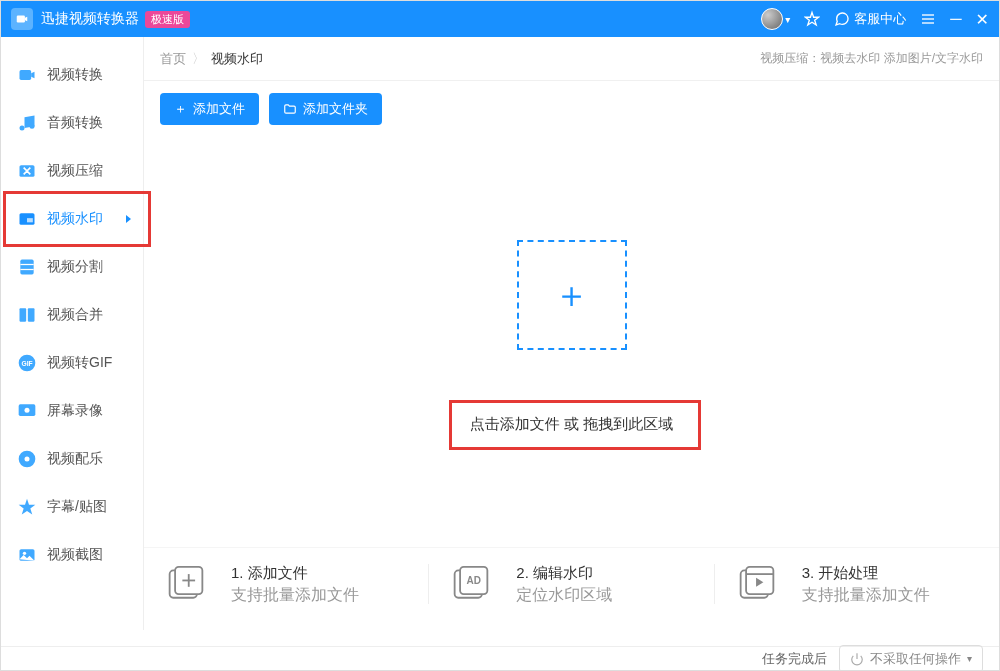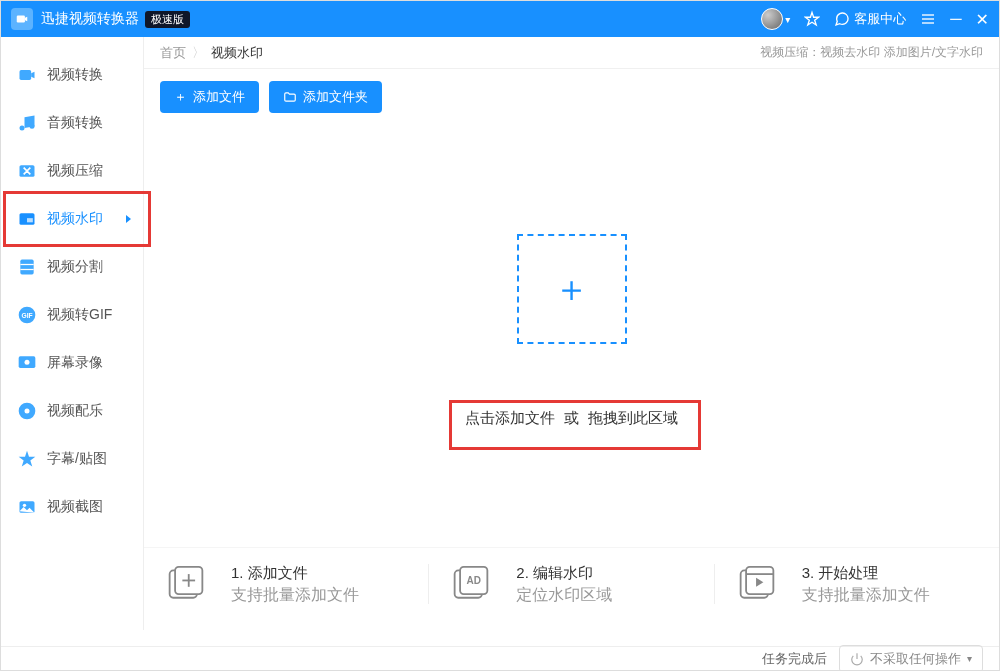--- a/index.html
+++ b/index.html
@@ -1,51 +1,51 @@
 <!DOCTYPE html>
 <html><head>
 <meta charset="utf-8">
 <style>
 * { margin: 0; padding: 0; box-sizing: border-box; font-family: "Microsoft YaHei", Arial, sans-serif; }
 body { background: #fff; width: 1000px; height: 671px; overflow: hidden; position: relative; border: 1px solid #ddd; }
 
 .titlebar { height: 36px; background: #1890ff; display: flex; align-items: center; padding: 0 10px; color: #fff; }
 .titlebar .logo-icon { width: 22px; height: 22px; background: #5cb3ff; border-radius: 4px; margin-right: 8px; display: flex; align-items: center; justify-content: center; }
 .titlebar .app-title { font-size: 14px; font-weight: 400; }
-.titlebar .version-badge { background: #0f172a; border-radius: 3px; padding: 1px 6px; font-size: 11px; margin-left: 6px; }
+.titlebar .version-badge { background: #ec4899; border-radius: 3px; padding: 1px 6px; font-size: 11px; margin-left: 6px; }
 .titlebar .spacer { flex: 1; }
 .titlebar .tb-item { margin-left: 14px; display: flex; align-items: center; cursor: pointer; font-size: 13px; }
 .titlebar .avatar { width: 22px; height: 22px; border-radius: 50%; background: radial-gradient(circle at 30% 30%, #ccc, #666); border: 1px solid #fff; }
 .titlebar .tb-icon { width: 16px; height: 16px; display: flex; align-items: center; justify-content: center; }
 .titlebar .win-ctrl { margin-left: 14px; cursor: pointer; font-size: 16px; }
 
 .layout { display: flex; height: calc(100% - 36px - 40px); }
 
 .sidebar { width: 142px; background: #fff; padding-top: 14px; }
 .sideitem { height: 48px; display: flex; align-items: center; padding-left: 16px; cursor: pointer; color: #555; font-size: 14px; position: relative; }
 .sideitem .sicon { width: 20px; height: 20px; margin-right: 10px; display: flex; align-items: center; justify-content: center; }
 .sideitem.active { color: #1890ff; }
 .sideitem.active::after { content: ""; position: absolute; right: 12px; width: 0; height: 0; border-left: 5px solid #1890ff; border-top: 4px solid transparent; border-bottom: 4px solid transparent; }
 .highlight-box { position: absolute; border: 3px solid #e53935; pointer-events: none; }
 
 .main { flex: 1; display: flex; flex-direction: column; border-left: 1px solid #eee; }
 
-.crumbbar { height: 32px; display: flex; align-items: center; padding: 0 16px; border-bottom: 1px solid #f0f0f0; font-size: 13px; color: #999; }
+.crumbbar { height: 44px; display: flex; align-items: center; padding: 0 16px; border-bottom: 1px solid #f0f0f0; font-size: 13px; color: #999; }
 .crumbbar .home { cursor: pointer; }
 .crumbbar .sep { margin: 0 6px; color: #ccc; }
 .crumbbar .current { color: #333; }
 .crumbbar .desc { margin-left: auto; color: #999; font-size: 12px; }
 
 .actionbar { padding: 12px 16px; display: flex; gap: 10px; }
 .btn { background: #1890ff; color: #fff; border: none; border-radius: 4px; padding: 7px 14px; font-size: 13px; cursor: pointer; display: flex; align-items: center; gap: 6px; }
 
 .droparea { flex: 1; display: flex; flex-direction: column; align-items: center; justify-content: center; }
 .dashbox { width: 110px; height: 110px; border: 2px dashed #1890ff; display: flex; align-items: center; justify-content: center; cursor: pointer; }
 .plus-lg { font-size: 36px; color: #1890ff; font-weight: 300; }
-.droptext { margin-top: 55px; font-size: 15px; color: #333; padding: 10px 30px; font-family: Liberation Mono, monospace; }
+.droptext { margin-top: 55px; font-size: 15px; color: #333; padding: 10px 30px; }
 
 .steps { display: flex; padding: 16px 20px 24px; gap: 20px; border-top: 1px solid #f5f5f5; }
 .step { flex: 1; display: flex; align-items: center; gap: 23px; }
 .step-icon { width: 44px; height: 40px; display: flex; align-items: center; justify-content: center; }
 .step-title { font-size: 15px; color: #333; margin-bottom: 2px; }
 .step-sub { font-size: 16px; color: #999; }
 .step-divider { width: 1px; background: #eee; height: 40px; }
 
 .footer { height: 24px; border-top: 1px solid #eee; display: flex; align-items: center; justify-content: flex-end; padding: 0 16px; font-size: 13px; color: #666; gap: 12px; background: #fff; position: absolute; bottom: 0; left: 0; right: 0; }
 .footer .dropdown { display: flex; align-items: center; gap: 6px; border: 1px solid #ddd; border-radius: 4px; padding: 4px 10px; cursor: pointer; color: #888; }
@@ -133,20 +133,29 @@
     </div>
     <div class="sideitem">
       <span class="sicon">
           <svg width="20" height="20" viewBox="0 0 24 24" fill="#40a9ff">
             <rect x="4" y="3" width="16" height="18" rx="2"></rect>
             <line x1="4" y1="9" x2="20" y2="9" stroke="#fff" stroke-width="1.5"></line>
             <line x1="4" y1="15" x2="20" y2="15" stroke="#fff" stroke-width="1.5"></line>
           </svg>
         </span>
       <span>视频分割</span>
+    </div>
+    <div class="sideitem">
+      <span class="sicon">
+          <svg width="20" height="20" viewBox="0 0 24 24" fill="#40a9ff">
+            <rect x="3" y="4" width="8" height="16" rx="1"></rect>
+            <rect x="13" y="4" width="8" height="16" rx="1"></rect>
+          </svg>
+        </span>
+      <span>视频合并</span>
     </div>
     <div class="sideitem">
       <span class="sicon">
           <svg width="20" height="20" viewBox="0 0 24 24" fill="#40a9ff">
             <circle cx="12" cy="12" r="10"></circle>
             <text x="12" y="16" font-size="8" fill="#fff" text-anchor="middle" font-weight="bold">GIF</text>
           </svg>
         </span>
       <span>视频转GIF</span>
     </div>

